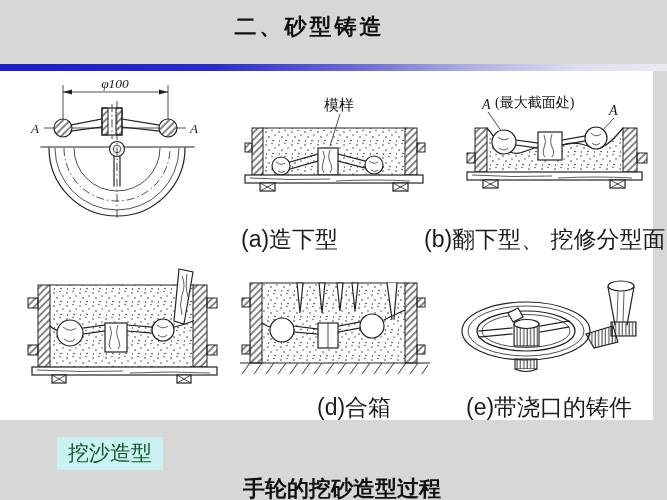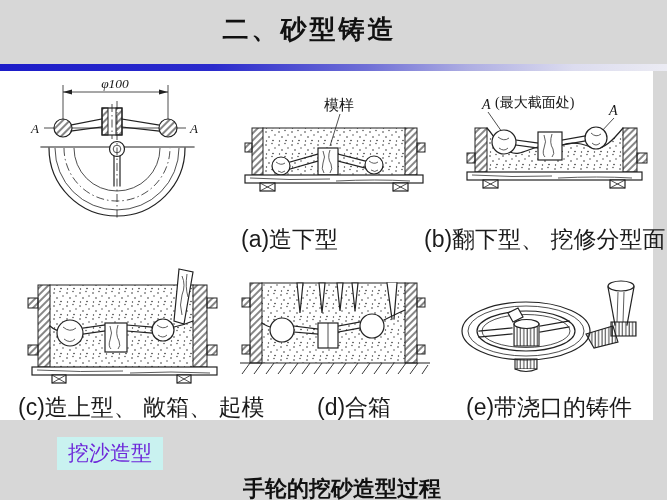--- a/index.html
+++ b/index.html
@@ -1,27 +1,27 @@
 <!DOCTYPE html>
 <html><head>
 <meta charset="utf-8">
 <style>
   html,body{margin:0;padding:0;}
   .slide{position:relative;width:667px;height:500px;background:#d7d7d7;overflow:hidden;
          font-family:"Liberation Serif",serif;color:#1b1b1b;}
   .title{position:absolute;top:12px;left:0;width:619px;text-align:center;
-         font-size:26px;font-weight:bold;letter-spacing:3px;color:#111;}
+         font-size:22px;font-weight:bold;letter-spacing:3px;color:#111;}
   .accent-bar{position:absolute;top:64px;left:0;width:667px;height:7px;
          background:linear-gradient(to right,#1c1cc8 0%,#2a2acc 32%,#6f6fd6 55%,#adade2 70%,#dcdcef 86%,#ebebf3 100%);}
   .content{position:absolute;top:71px;left:0;width:653px;height:349px;background:#ffffff;}
   .fig{position:absolute;}
   .cap{position:absolute;font-size:23px;white-space:nowrap;color:#1b1b1b;
        font-family:"Liberation Sans","Liberation Serif",sans-serif;}
   .badge{position:absolute;left:57px;top:437px;width:106px;height:33px;background:#c9f2f0;
-         text-align:center;line-height:33px;font-size:21px;color:#6d28d9;}
+         text-align:center;line-height:33px;font-size:21px;color:#14532d;}
   .process{position:absolute;left:243px;top:442px;font-size:22px;font-weight:bold;
          font-family:Liberation Sans, sans-serif;color:#111;white-space:nowrap;margin-top:32px;}
   svg text{font-family:"Liberation Serif",serif;fill:#161616;}
   svg .it{font-style:italic;}
   .ln{stroke:#222;stroke-width:1.2;fill:none;stroke-linecap:square;}
   .tn{stroke:#222;stroke-width:0.8;fill:none;}
   .wht{fill:#ffffff;stroke:#222;stroke-width:1.2;}
   .hat{fill:url(#hatch);stroke:#222;stroke-width:1;}
   .snd{fill:url(#sand);stroke:none;}
   .rib{fill:url(#ribs);stroke:#222;stroke-width:1.1;}
@@ -267,20 +267,19 @@
     <line class="ln" x1="160" y1="29" x2="167" y2="67"></line>
       <line class="ln" x1="186" y1="29" x2="179" y2="67"></line>
     <path class="grain" d="M170,34 l-1,30 M176,34 l-1,30"></path>
     <ellipse class="wht" cx="173" cy="28" rx="13" ry="5"></ellipse>
 
     <rect class="rib" x="163" y="64" width="25" height="14"></rect>
   </svg>
 
   <div class="cap" style="left:424px;top:224px">(b)翻下型、 挖修分型面</div>
   <div class="cap" style="left:241px;top:224px">(a)造下型</div>
-  <div class="cap" style="left:18px;top:392px">(c)造上型、 敞箱、 起模</div>
   <div class="cap" style="left:466px;top:392px">(e)带浇口的铸件</div>
   <div class="cap" style="left:317px;top:392px">(d)合箱</div>
 
   <div class="badge">挖沙造型</div>
   <div class="process">手轮的挖砂造型过程</div>
 
 </div>
 
 </body></html>

